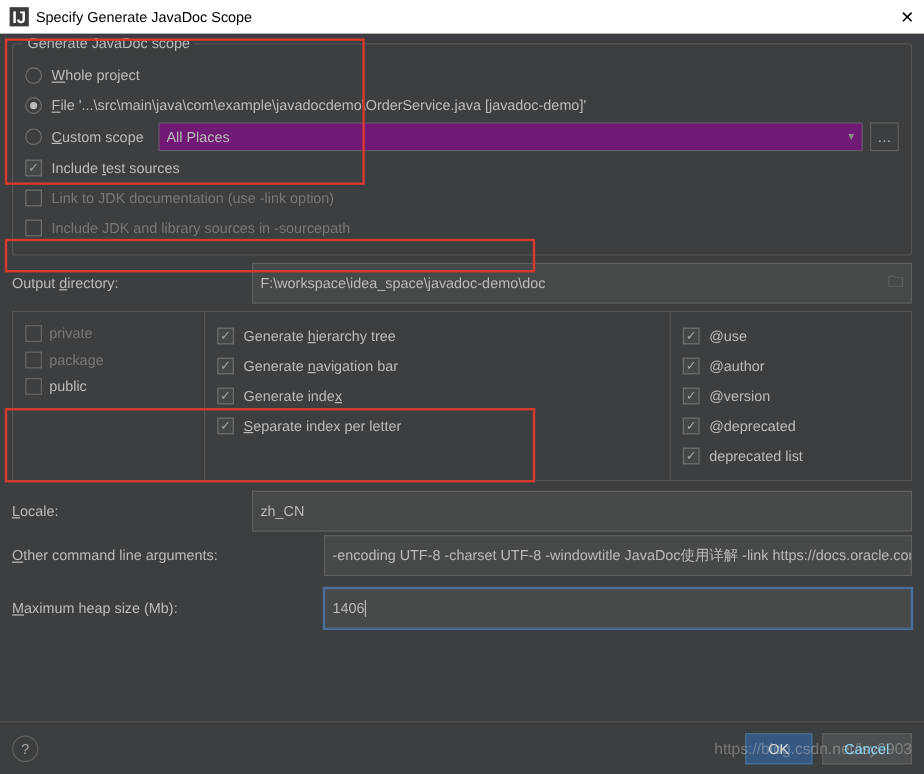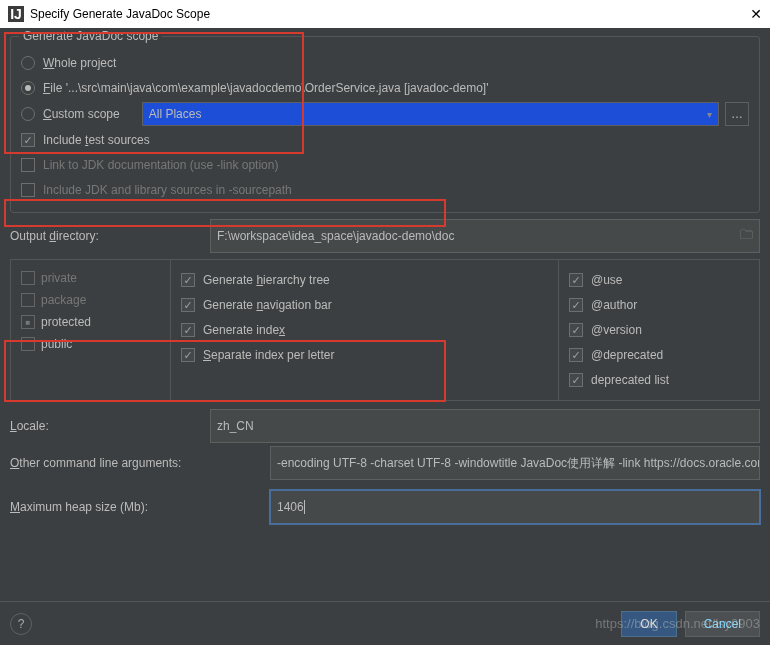--- a/index.html
+++ b/index.html
@@ -11,21 +11,21 @@
 .fieldset { border: 1px solid #555; border-radius: 3px; padding: 12px 10px 8px; position: relative; margin-bottom: 6px; }
 .legend { position: absolute; top: -8px; left: 8px; background: #3c3f41; padding: 0 4px; font-size: 12px; }
 .row { display: flex; align-items: center; margin: 3px 0; min-height: 22px; }
 .radio, .check { width: 14px; height: 14px; border: 1px solid #6e6e6e; margin-right: 8px; flex-shrink: 0; display: inline-flex; align-items: center; justify-content: center; }
 .radio { border-radius: 50%; }
 .radio.sel::after { content: ""; width: 6px; height: 6px; border-radius: 50%; background: #bbbbbb; }
 .check.sel { background: #43494a; }
 .check.sel::after { content: "✓"; color: #a0a0a0; font-size: 11px; line-height: 1; }
 .disabled { color: #777; }
 .ul-letter { text-decoration: underline; }
-.combo { flex: 1; background: #1d4ed8; border: 1px solid #5e6060; height: 24px; display: flex; align-items: center; padding: 0 6px; margin-left: 16px; position: relative; color: #bbb; }
+.combo { flex: 1; background: #701a75; border: 1px solid #5e6060; height: 24px; display: flex; align-items: center; padding: 0 6px; margin-left: 6px; position: relative; color: #bbb; }
 .combo::after { content: "▾"; position: absolute; right: 6px; color: #888; font-size: 10px; }
 .ellipsis-btn { width: 24px; height: 24px; border: 1px solid #5e6060; margin-left: 6px; display: flex; align-items: center; justify-content: center; color: #bbb; cursor: pointer; }
 .redbox { position: absolute; border: 2px solid #d63a2e; pointer-events: none; z-index: 5; }
 .label-col { width: 200px; flex-shrink: 0; }
 .input { flex: 1; background: #45494a; border: 1px solid #5e6060; height: 24px; padding: 16px 6px; color: #bbb; display: flex; align-items: center; }
 .input.focus { border: 1px solid #4a6e9b; outline: 1px solid #4a6e9b; }
 .folder-icon { width: 18px; color: #888; font-size: 13px; text-align: right; }
 .panel3 { display: flex; border: 1px solid #555; margin-top: 6px; }
 .panel3 > div { padding: 6px 10px; }
 .panel3 .col1 { width: 160px; border-right: 1px solid #555; }
@@ -94,24 +94,20 @@
 
   <div class="panel3">
     <div class="col1">
       <div class="vis-item disabled">
           <span class="vis-icon"></span>
           <span>private</span>
         </div>
       <div class="vis-item disabled">
           <span class="vis-icon"></span>
           <span>package</span>
-        </div>
-      <div class="vis-item">
-          <span class="vis-icon on"></span>
-          <span>protected</span>
         </div>
       <div class="vis-item">
           <span class="vis-icon"></span>
           <span>public</span>
         </div>
     </div>
     <div class="col2">
       <div class="row">
           <span class="check sel"></span>
           <span>Generate <span class="ul-letter">h</span>ierarchy tree</span>

